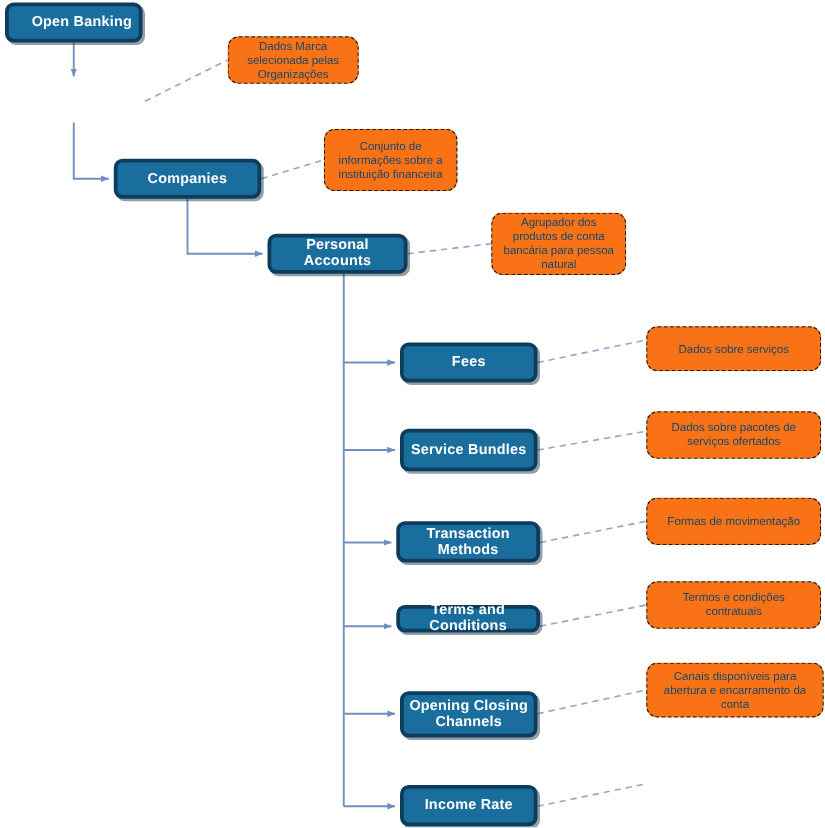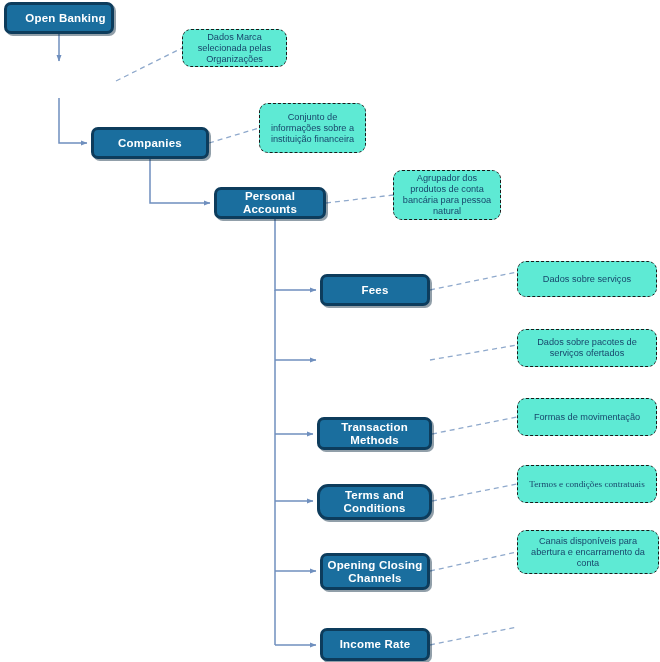--- a/index.html
+++ b/index.html
@@ -39,21 +39,21 @@
     align-items: center;
     justify-content: center;
     text-align: center;
     box-shadow: 2px 2px 0 rgba(10,42,64,0.45);
     z-index: 3;
     padding: 0 4px;
   }
   .note {
     position: absolute;
     box-sizing: border-box;
-    background: #5eead4;
+    background: #f97316;
     border: 1.4px dashed #1a1a1a;
     border-radius: 9px;
     color: #18466b;
     font-size: 9.2px;
     line-height: 11px;
     display: flex;
     align-items: center;
     justify-content: center;
     text-align: center;
     z-index: 2;
@@ -100,39 +100,40 @@
 
   <div class="node" style="left:4px;top:2px;width:110px;height:32px;padding-left:17px;">Open Banking</div>
 
 
   <div class="node" style="left:91px;top:127px;width:118px;height:32px;">Companies</div>
 
   <div class="node" style="left:214px;top:187px;width:112px;height:32px;">Personal Accounts</div>
 
   <div class="node" style="left:320px;top:274px;width:110px;height:32px;">Fees</div>
 
+  <div class="node" style="left:320px;top:343px;width:110px;height:34px;">Service Bundles</div>
 
   <div class="node" style="left:317px;top:417px;width:115px;height:33px;">Transaction Methods</div>
 
-  <div class="node" style="left:317px;top:484px;width:115px;height:36px;border-radius:11px;">Terms and Conditions</div>
+  <div class="node" style="left:317px;top:484px;width:115px;height:22px;">Terms and Conditions</div>
 
   <div class="node" style="left:320px;top:553px;width:110px;height:37px;">Opening Closing Channels</div>
 
   <div class="node" style="left:320px;top:628px;width:110px;height:33px;">Income Rate</div>
 
   <div class="note" style="left:182px;top:29px;width:105px;height:38px;">Dados Marca selecionada pelas Organizações</div>
 
   <div class="note" style="left:259px;top:103px;width:107px;height:50px;">Conjunto de informações sobre a instituição financeira</div>
 
   <div class="note" style="left:393px;top:170px;width:108px;height:50px;">Agrupador dos produtos de conta bancária para pessoa natural</div>
 
   <div class="note" style="left:517px;top:261px;width:140px;height:36px;">Dados sobre serviços</div>
 
   <div class="note" style="left:517px;top:329px;width:140px;height:38px;">Dados sobre pacotes de serviços ofertados</div>
 
   <div class="note" style="left:517px;top:398px;width:140px;height:38px;">Formas de movimentação</div>
 
-  <div class="note" style="left:517px;top:465px;width:140px;height:38px;font-family:Liberation Serif, serif;">Termos e condições contratuais</div>
+  <div class="note" style="left:517px;top:465px;width:140px;height:38px;">Termos e condições contratuais</div>
 
   <div class="note" style="left:517px;top:530px;width:142px;height:44px;">Canais disponíveis para abertura e encarramento da conta</div>
 
 
 </div>
 
 </body></html>

